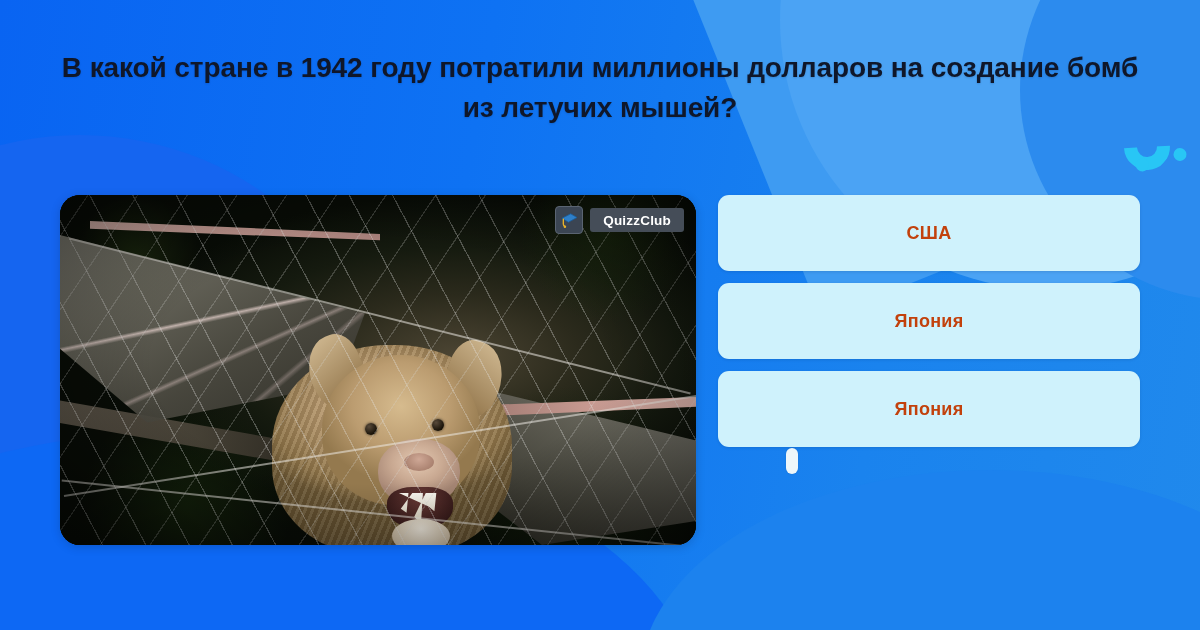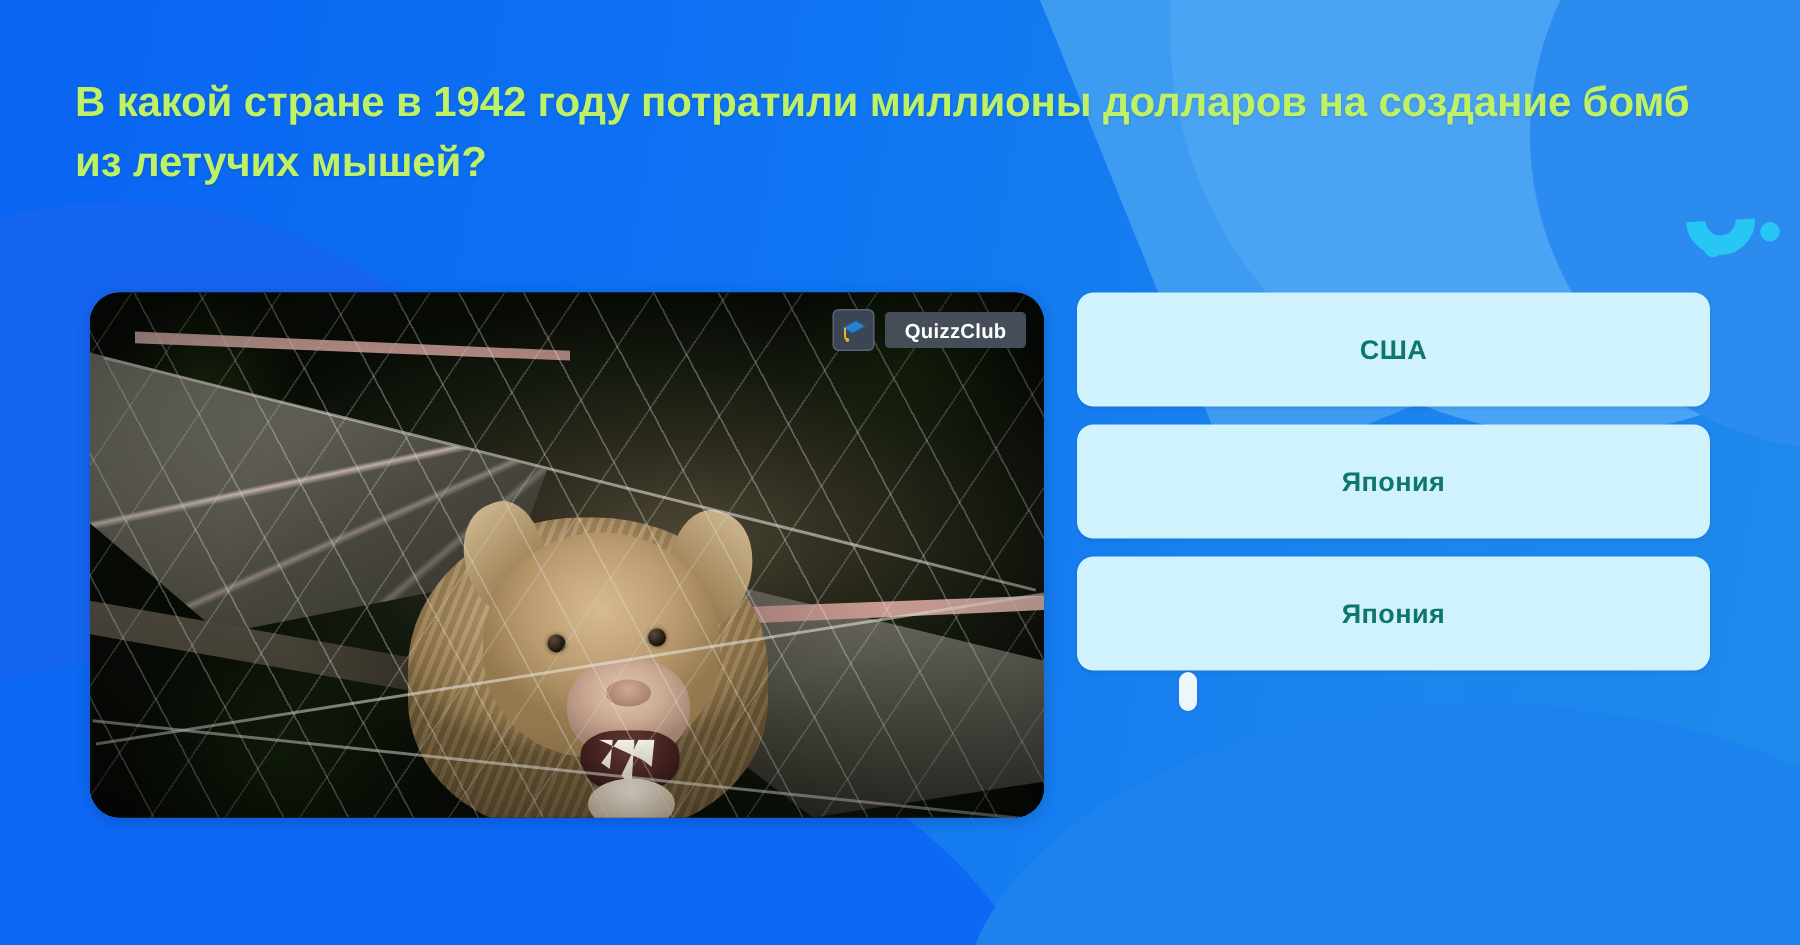--- a/index.html
+++ b/index.html
@@ -61,22 +61,22 @@
     content:""; position:absolute;
     width:13px; height:13px; border-radius:50%;
     background:#28C6F5;
   }
   .arc::before { left:-13px; top:12px; }
   .arc::after  { left:20px;  top:33px; }
 
   
   #question {
     position:absolute; left:50px; top:48px; width:1100px;
-    text-align:left;
-    color:#bef264;
+    text-align:center;
+    color:#0f172a;
     font-size:28px;
     font-weight:bold;
     line-height:1.42;
     letter-spacing:-0.1px;
     text-shadow:0 1px 2px rgba(0,40,90,0.18);
   }
 
   
   #image-card {
     position:absolute; left:60px; top:195px;
@@ -251,21 +251,21 @@
   #answers {
     position:absolute; left:718px; top:195px;
     width:422px;
     display:flex; flex-direction:column; gap:12px;
   }
   .answer {
     height:76px;
     background:#CFF2FC;
     border-radius:11px;
     display:flex; align-items:center; justify-content:center;
-    color:#0f766e;
+    color:#c2410c;
     font-size:18px;
     font-weight:bold;
     letter-spacing:.3px;
     box-shadow:0 1px 3px rgba(0,30,70,0.14);
     cursor:pointer;
   }
 
   
   #scroll-thumb {
     position:absolute; left:786px; top:448px;

